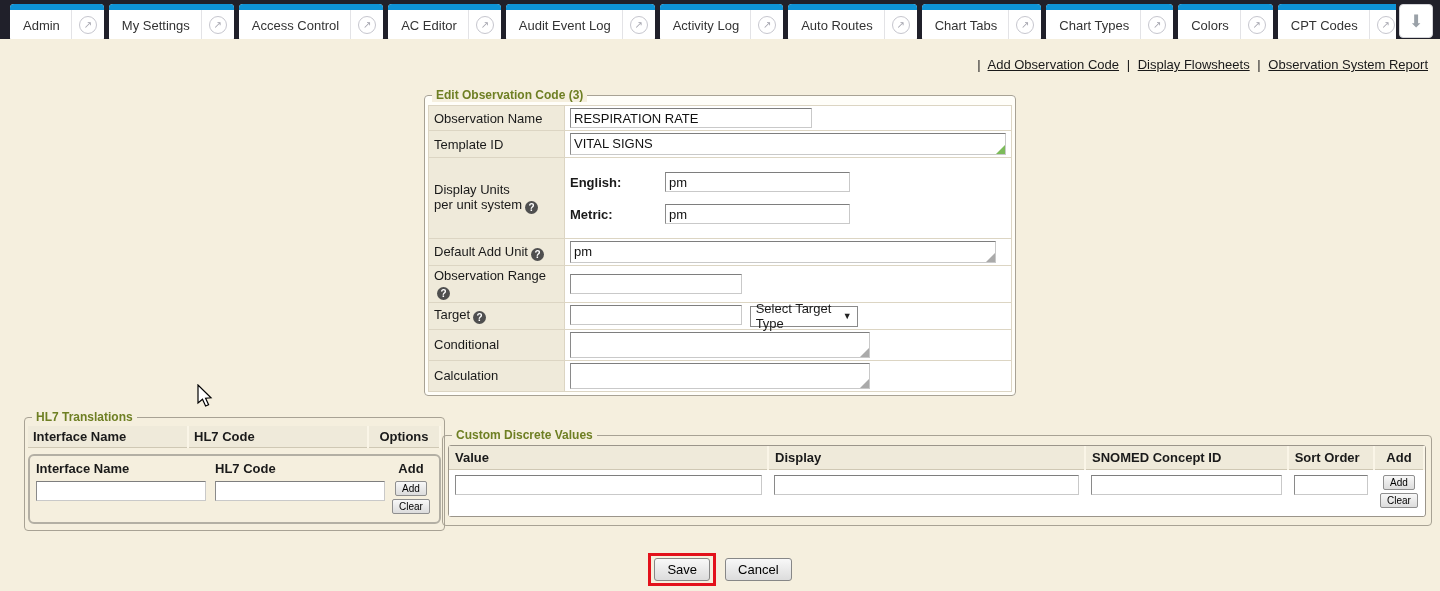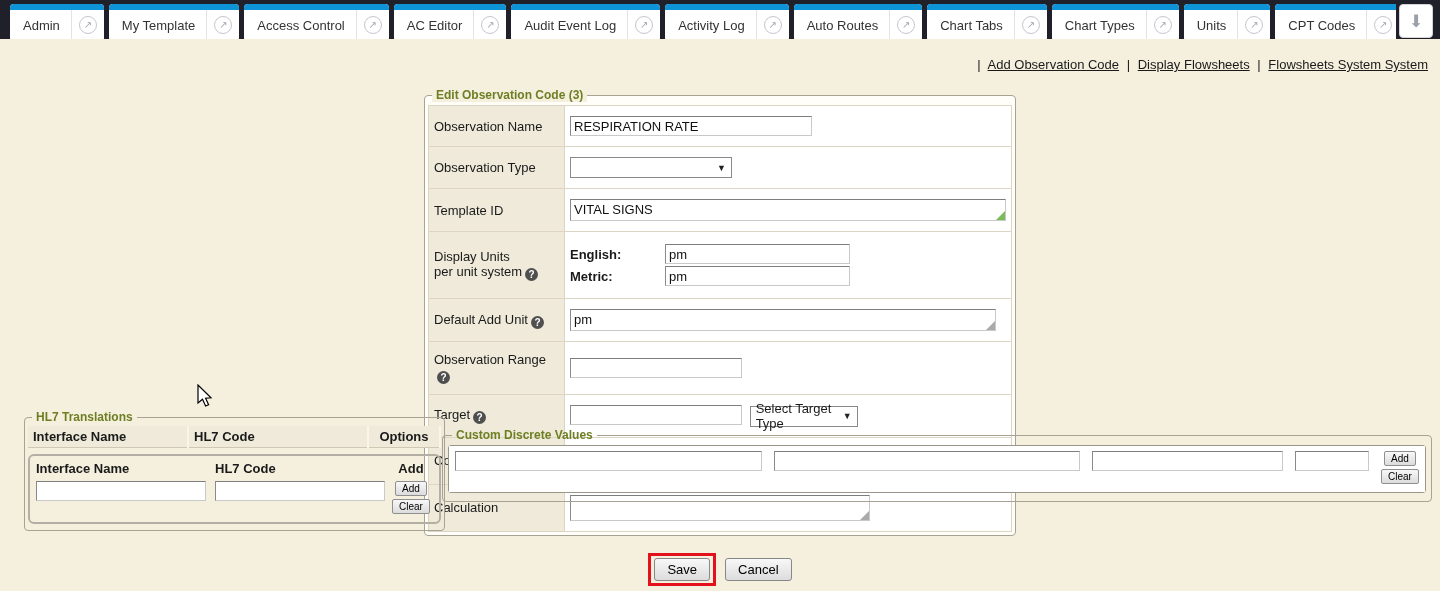--- a/index.html
+++ b/index.html
@@ -107,21 +107,21 @@
     position: absolute;
     left: 424px; top: 88px;
     width: 592px;
     background: #FFFEF9;
     padding: 3px;
   }
   .main-form legend { background: #F5EFDE; }
   .form-table { width: 100%; border-collapse: collapse; }
   .form-table td {
     border: 1px solid #DCD5C3;
-    padding: 10px 5px;
+    padding: 2px 5px;
     vertical-align: middle;
   }
   td.lbl {
     background: #EFEADA;
     width: 136px;
     color: #1a1a1a;
   }
   td.fld { background: #ffffff; }
 
   .txt, .ta {
@@ -159,21 +159,21 @@
     border: 1px solid #8a8a8a;
     background: #fff;
     height: 21px;
     padding: 0 5px;
     font-size: 13px;
     cursor: pointer;
     vertical-align: middle;
   }
   .fake-select .arr { font-size: 9px; color: #222; margin-left: 8px; }
 
-  .unit-line { display: flex; align-items: center; margin: 2px 0; }
+  .unit-line { display: flex; align-items: center; margin: 12px 0; }
   .unit-line .ulabel { font-weight: bold; width: 95px; }
 
   .ta-wrap { position: relative; }
   .grip {
     position: absolute; right: 1px; bottom: 1px;
     width: 0; height: 0;
     border-style: solid;
     border-width: 0 0 9px 9px;
     border-color: transparent transparent #aaa transparent;
   }
@@ -294,21 +294,21 @@
         <span class="tab-label">Admin</span>
         <span class="tab-iconbox">
             <span class="icon-circle">↗</span>
           </span>
       </div>
     </div>
 
     <div class="tab">
       <div class="tab-cap"></div>
       <div class="tab-body">
-        <span class="tab-label">My Template</span>
+        <span class="tab-label">My Settings</span>
         <span class="tab-iconbox">
             <span class="icon-circle">↗</span>
           </span>
       </div>
     </div>
 
     <div class="tab">
       <div class="tab-cap"></div>
       <div class="tab-body">
         <span class="tab-label">Access Control</span>
@@ -374,21 +374,21 @@
         <span class="tab-label">Chart Types</span>
         <span class="tab-iconbox">
             <span class="icon-circle">↗</span>
           </span>
       </div>
     </div>
 
     <div class="tab">
       <div class="tab-cap"></div>
       <div class="tab-body">
-        <span class="tab-label">Units</span>
+        <span class="tab-label">Colors</span>
         <span class="tab-iconbox">
             <span class="icon-circle">↗</span>
           </span>
       </div>
     </div>
 
     <div class="tab">
       <div class="tab-cap"></div>
       <div class="tab-body">
         <span class="tab-label">CPT Codes</span>
@@ -403,40 +403,31 @@
     <span>⬇</span>
   </div>
 </div>
 
 <div class="header-links">
   <span class="sep">|</span>
   <a>Add Observation Code</a>
   <span class="sep">|</span>
   <a>Display Flowsheets</a>
   <span class="sep">|</span>
-  <a>Flowsheets System System</a>
+  <a>Observation System Report</a>
 </div>
 
 <fieldset class="main-form">
   <legend>Edit Observation Code (3)</legend>
   <table class="form-table">
     <tbody>
         <tr>
       <td class="lbl">Observation Name</td>
       <td class="fld">
         <input class="txt" style="width: 242px;" type="text" value="RESPIRATION RATE">
-      </td>
-    </tr>
-    <tr>
-      <td class="lbl">Observation Type</td>
-      <td class="fld">
-        <div class="fake-select" style="width:162px">
-          <span></span>
-          <span class="arr">▼</span>
-        </div>
       </td>
     </tr>
     <tr>
       <td class="lbl">Template ID</td>
       <td class="fld">
         <div class="ta-wrap">
           <textarea class="ta" style="width: 100%; height: 22px;">VITAL SIGNS</textarea>
           <span class="grip green"></span>
         </div>
       </td>
@@ -534,20 +525,27 @@
       </span>
     </div>
   </div>
 </fieldset>
 
 <fieldset class="cdv">
   <legend>Custom Discrete Values</legend>
   <div class="cdv-box">
     <table class="cdv-table">
       <tbody>
+          <tr>
+        <th class="c-value">Value</th>
+        <th class="c-display">Display</th>
+        <th class="c-snomed">SNOMED Concept ID</th>
+        <th class="c-sort">Sort Order</th>
+        <th class="c-add">Add</th>
+      </tr>
       <tr>
         <td class="c-value"><input class="txt" style="width: 100%;" type="text" value=""></td>
         <td class="c-display"><input class="txt" style="width: 100%;" type="text" value=""></td>
         <td class="c-snomed"><input class="txt" style="width: 100%;" type="text" value=""></td>
         <td class="c-sort"><input class="txt" style="width: 100%;" type="text" value=""></td>
         <td class="c-add">
           <span class="stack">
             <button class="btn-mini">Add</button>
             <button class="btn-mini">Clear</button>
           </span>

